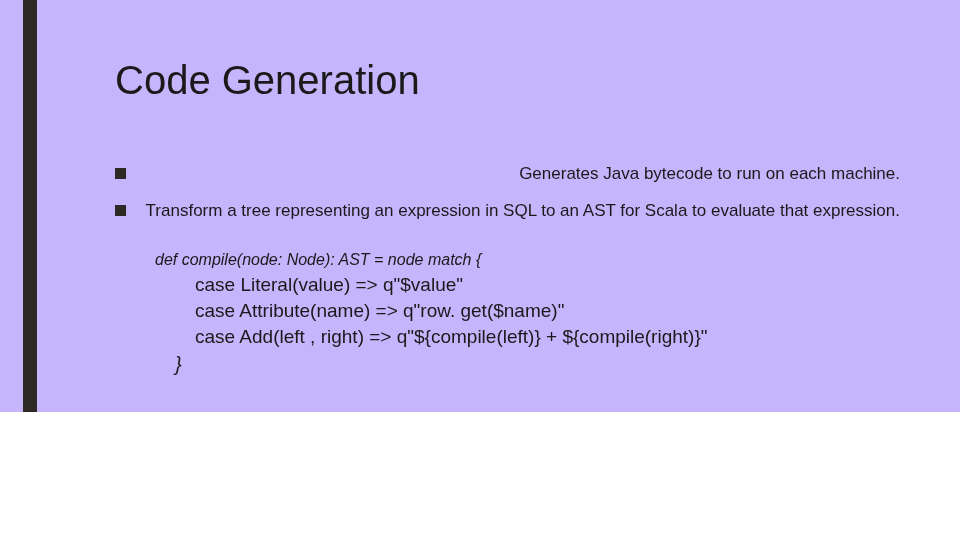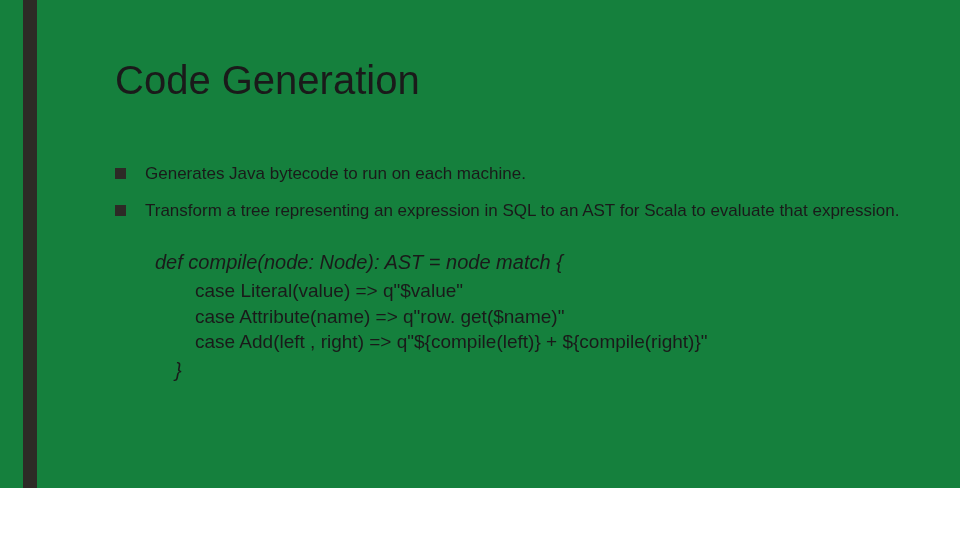--- a/index.html
+++ b/index.html
@@ -1,21 +1,21 @@
 <!DOCTYPE html>
 <html><head>
 <meta charset="utf-8">
 <style>
   * { margin: 0; padding: 0; box-sizing: border-box; }
   html, body { width: 960px; height: 540px; background: #ffffff; font-family: Arial, Helvetica, sans-serif; color: #1a1a1a; }
   .slide {
     position: relative;
     width: 960px;
-    height: 488px;
-    background: #15803d;
+    height: 412px;
+    background: #c4b5fd;
     overflow: hidden;
   }
   .accent-bar {
     position: absolute;
     left: 23px;
     top: 0;
     width: 14px;
     height: 540px;
     background: #2d2a26;
   }
@@ -28,20 +28,21 @@
   .title {
     font-size: 40px;
     font-weight: 400;
     color: #1a1a1a;
     margin-bottom: 60px;
   }
   ul.bullets {
     list-style: none;
     padding: 0;
     margin: 0 0 26px 0;
+    text-align: right;
   }
   ul.bullets li {
     position: relative;
     padding-left: 30px;
     font-size: 17px;
     line-height: 1.35;
     margin-bottom: 14px;
     color: #1a1a1a;
   }
   ul.bullets li::before {
@@ -55,21 +56,21 @@
   }
   .code-block {
     margin-left: 40px;
     margin-top: 12px;
     font-size: 20px;
     line-height: 1.35;
   }
   .code-sig {
     font-style: italic;
     font-family: Arial, Helvetica, sans-serif;
-    font-size: 20px;
+    font-size: 16px;
     margin-bottom: 2px;
   }
   .code-body {
     margin-left: 40px;
     font-family: Arial, Helvetica, sans-serif;
     font-size: 19px;
   }
   .code-close {
     font-style: italic;
     font-family: Arial, Helvetica, sans-serif;

